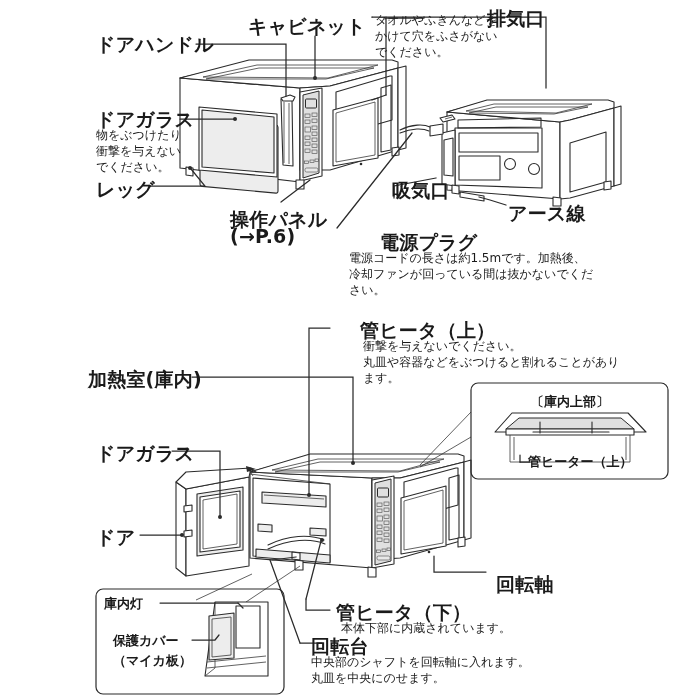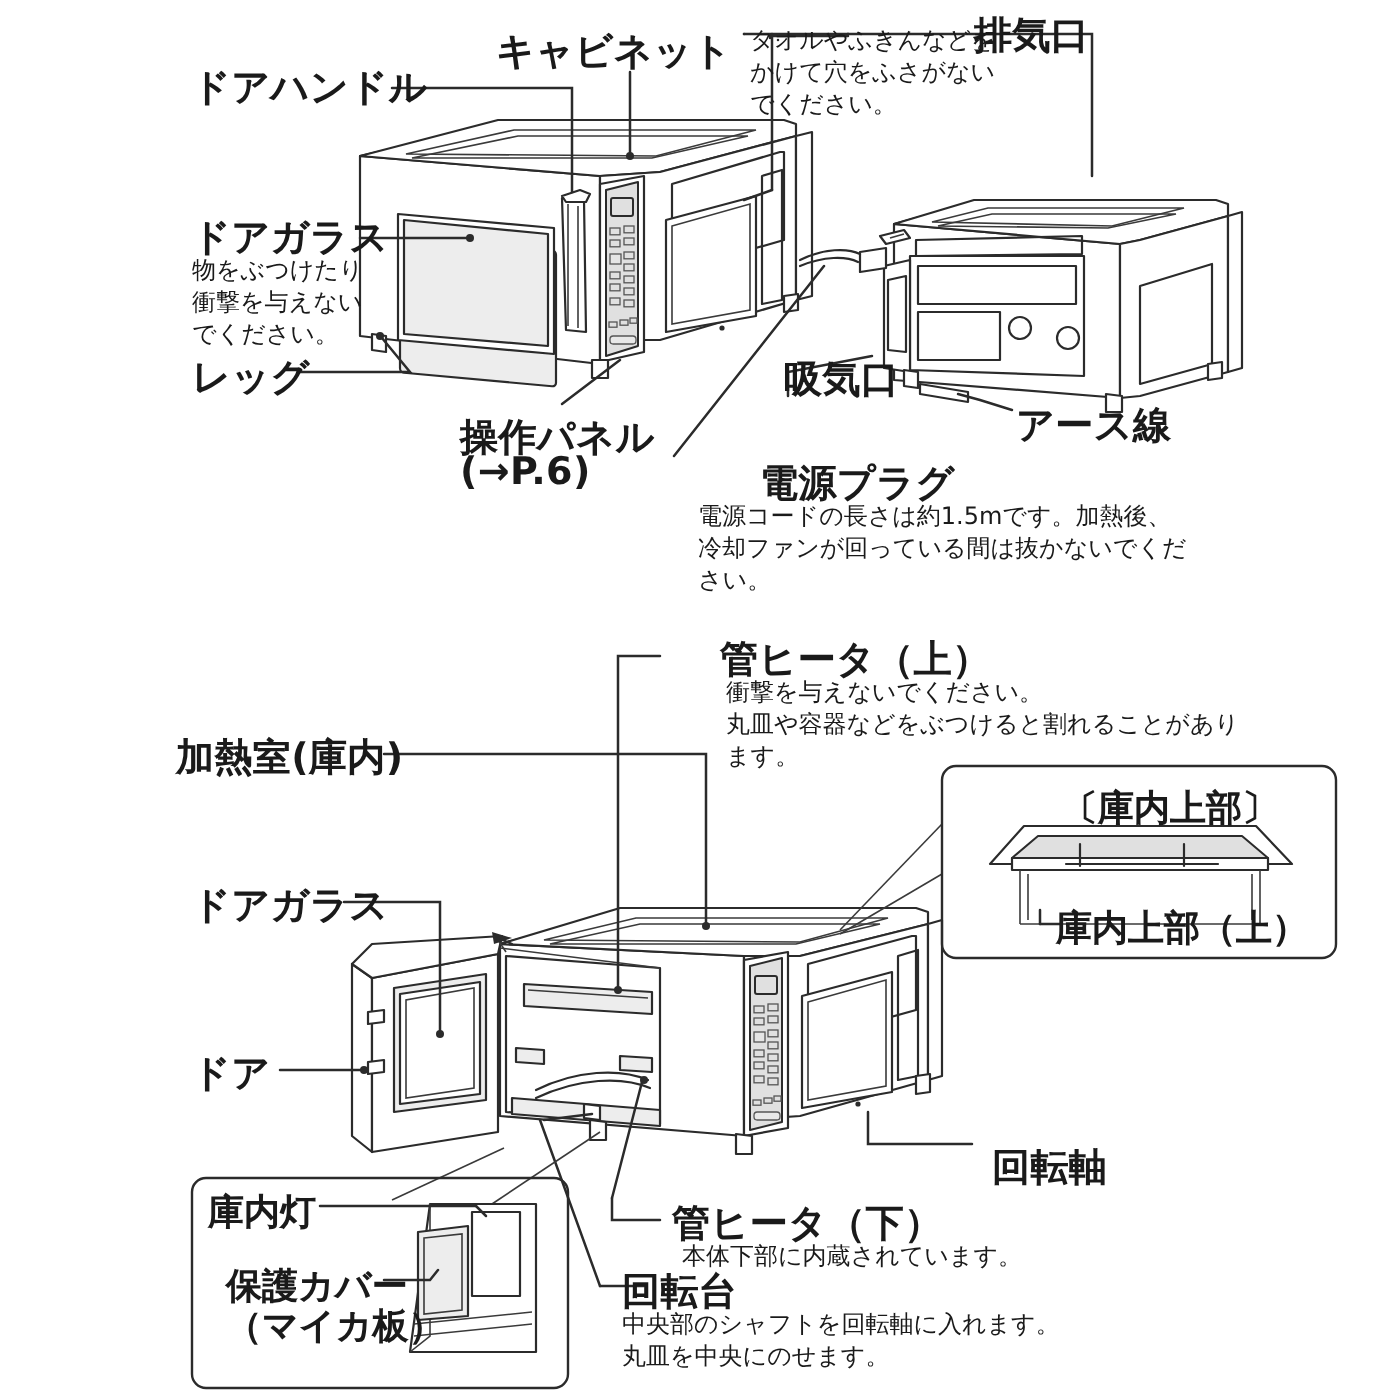--- a/index.html
+++ b/index.html
@@ -30,21 +30,21 @@
     font-weight: normal;
     font-size: 12px;
     letter-spacing: 0px;
   }
   .lbl-small {
     font-weight: normal;
     font-size: 11.5px;
   }
   .lbl-bold-sm {
     font-weight: bold;
-    font-size: 18px;
+    font-size: 13px;
     font-family: Liberation Serif, serif;
   }
   svg.art {
     position: absolute;
     left: 0;
     top: 0;
     width: 700px;
     height: 700px;
     pointer-events: none;
   }
@@ -422,21 +422,21 @@
 
   <div class="lbl lbl-body" style="left:341px; top:621px;">本体下部に内蔵されています。</div>
 
   <div class="lbl lbl-bold" style="left:311px; top:634px;">回転台</div>
 
   <div class="lbl lbl-body" style="left:311px; top:655px;">中央部のシャフトを回転軸に入れます。
 丸皿を中央にのせます。</div>
 
   <div class="lbl lbl-bold-sm" style="left:531px; top:393px;">〔庫内上部〕</div>
 
-  <div class="lbl lbl-bold-sm" style="left:528px; top:453px;">庫内上部（上）</div>
+  <div class="lbl lbl-bold-sm" style="left:528px; top:453px;">管ヒーター（上）</div>
 
   <div class="lbl lbl-bold-sm" style="left:104px; top:595px;">庫内灯</div>
 
 
   <div class="lbl lbl-bold-sm" style="left:113px; top:632px;">保護カバー</div>
 
   <div class="lbl lbl-bold-sm" style="left:113px; top:652px;">（マイカ板）</div>
 
 
 </div>

